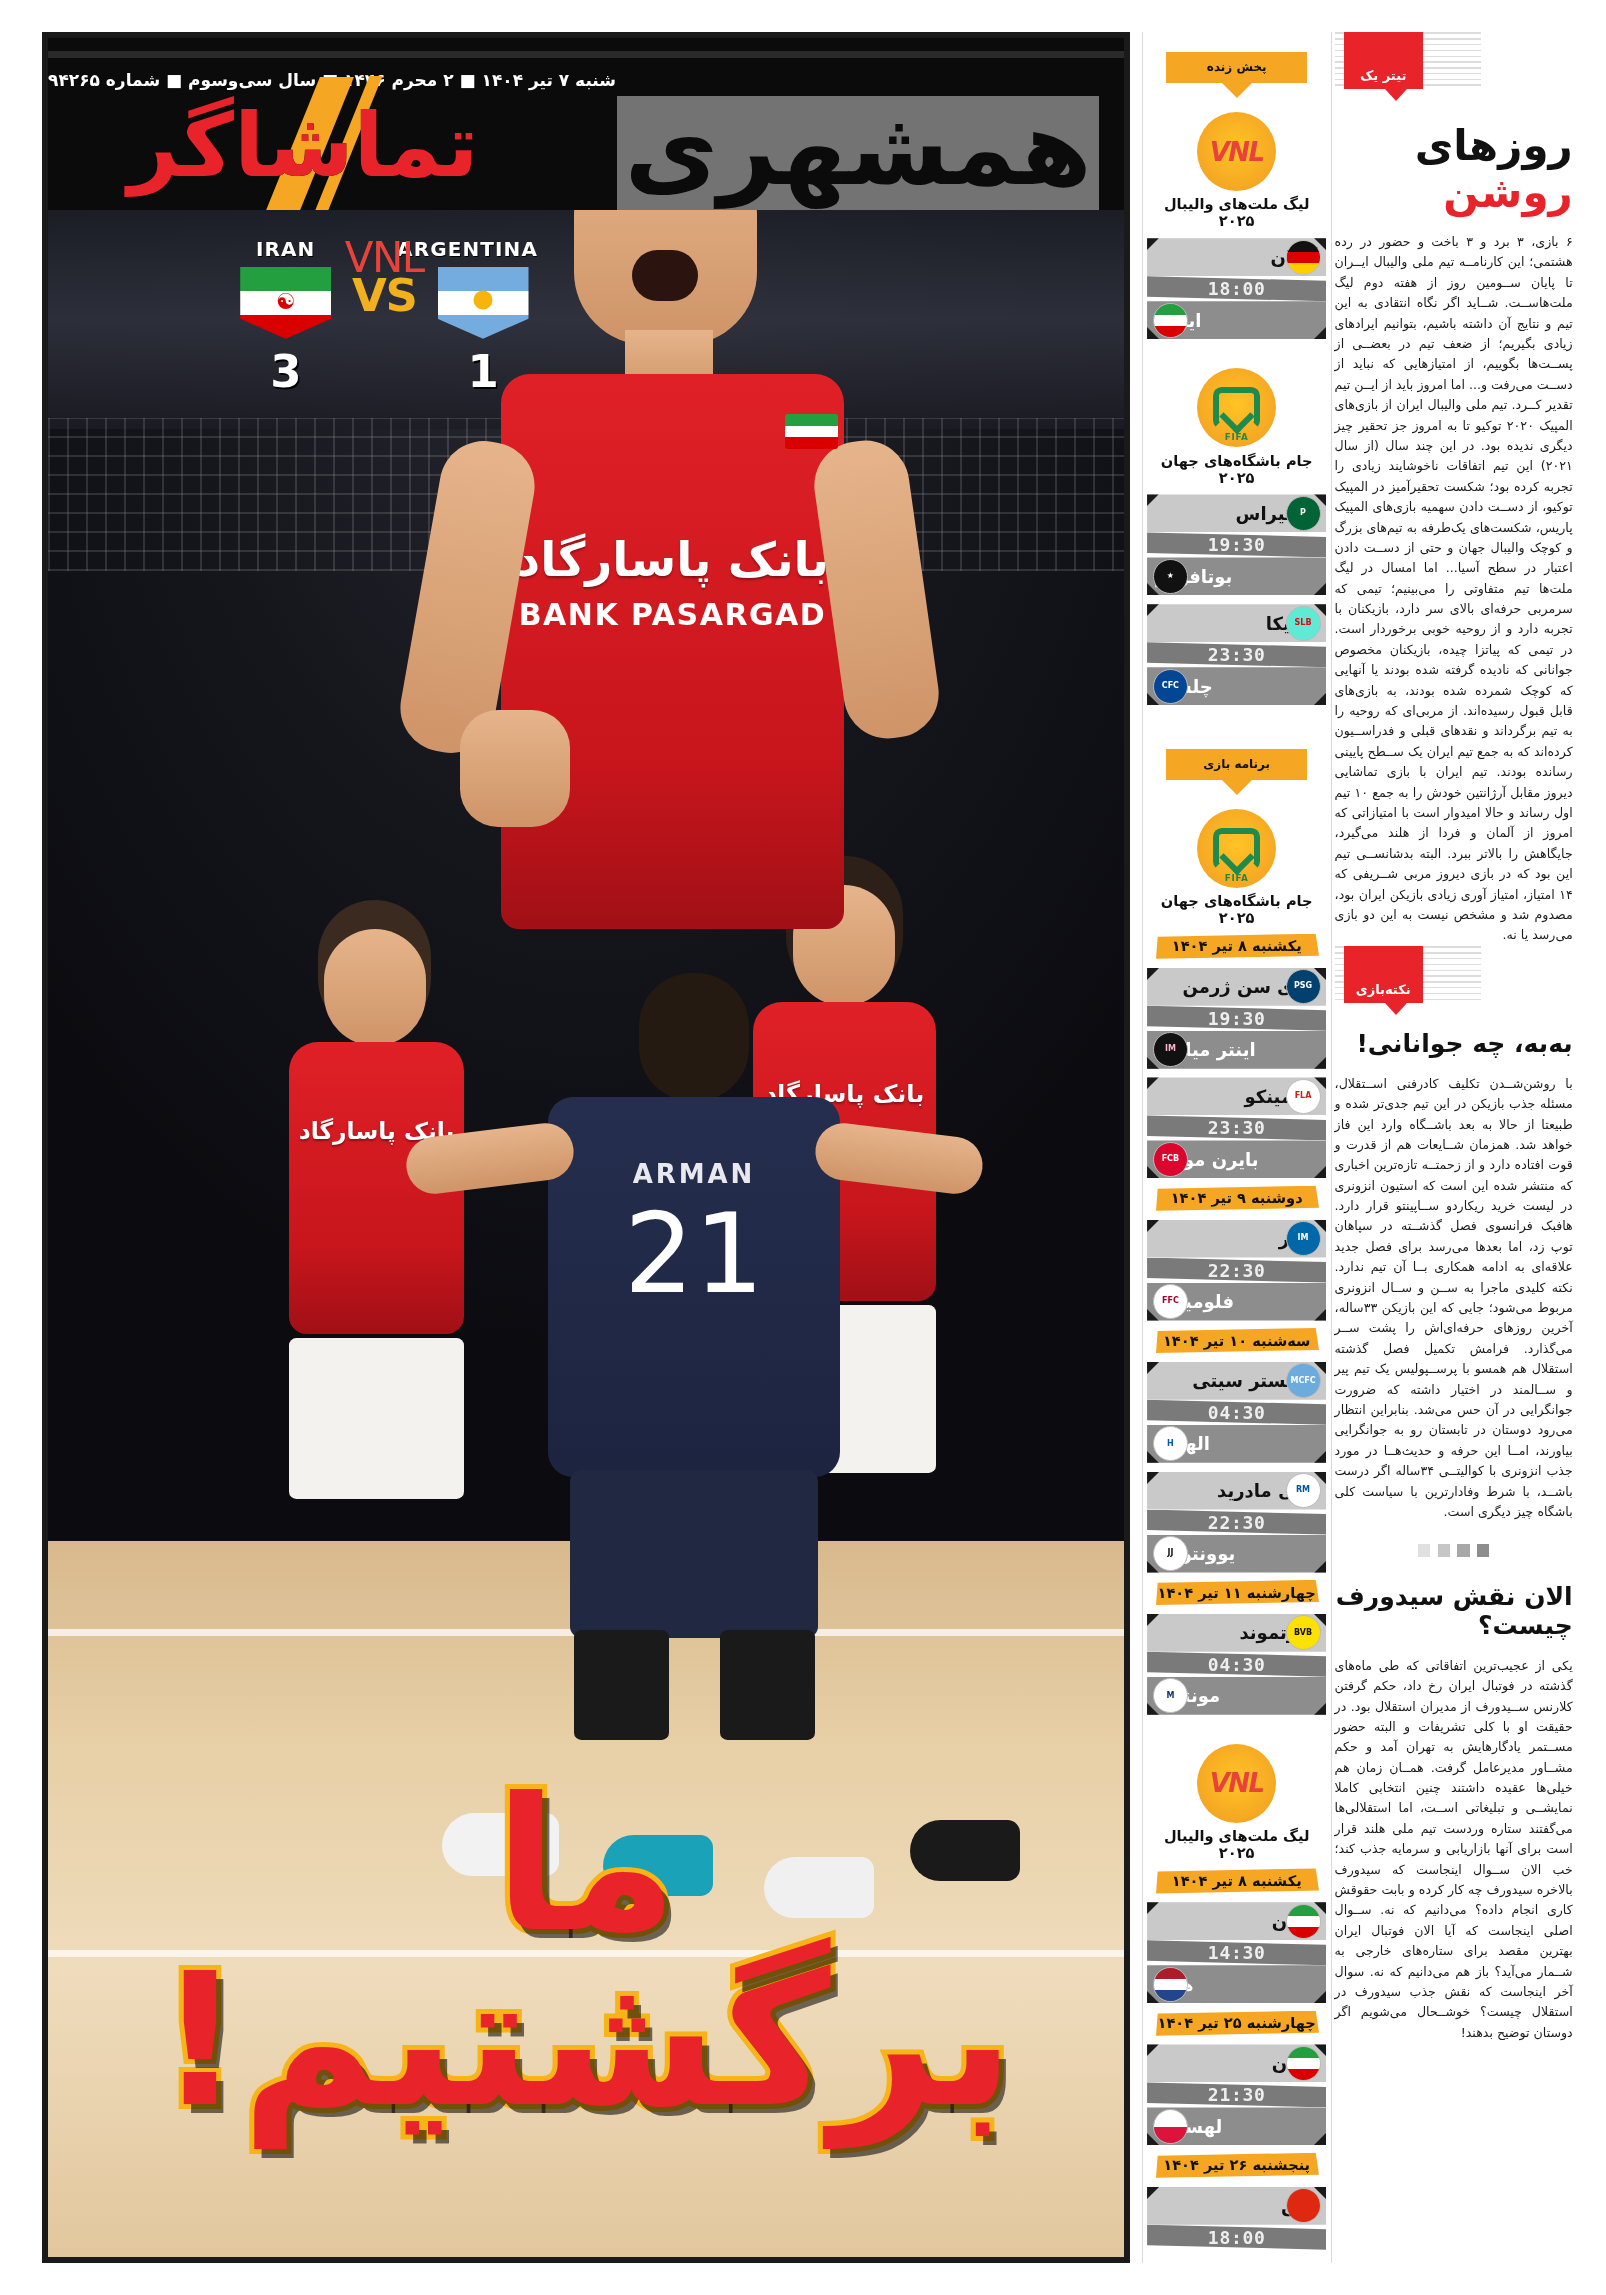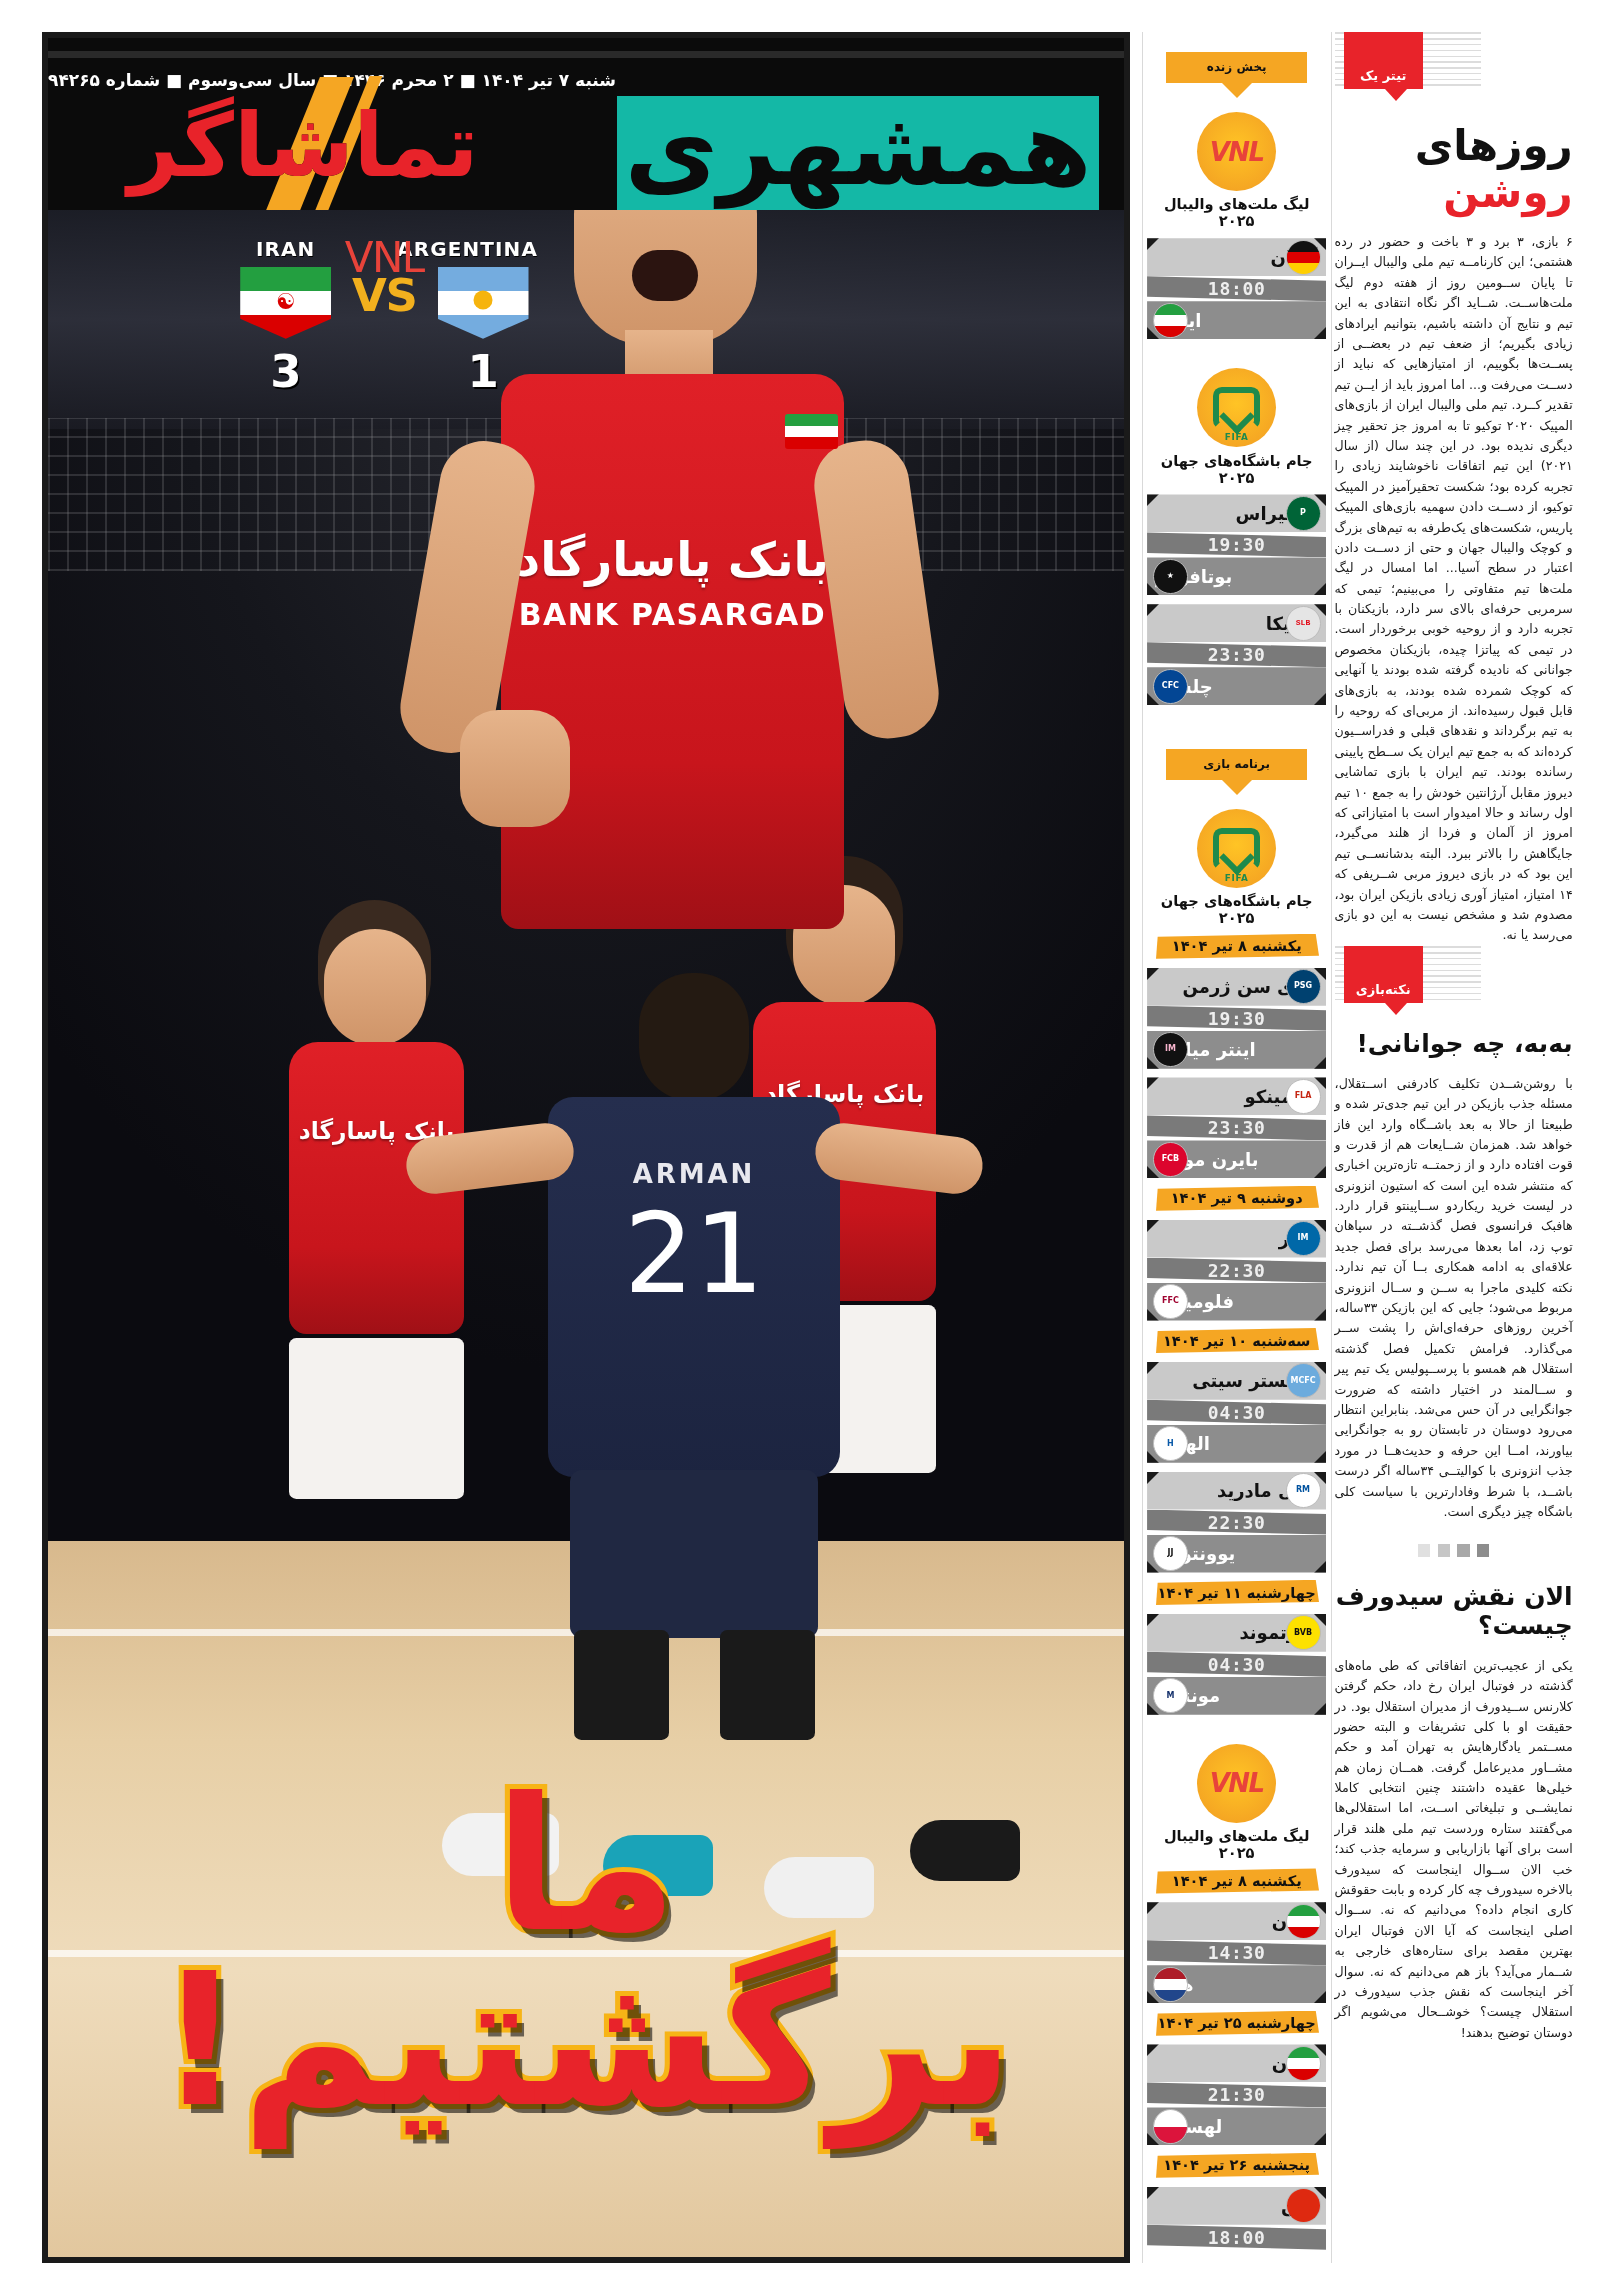--- a/index.html
+++ b/index.html
@@ -79,21 +79,21 @@
   .brand-row {
     position: absolute; top: 54px; left: 0; right: 0; height: 110px;
     display: flex; flex-direction: row; align-items: stretch;
     justify-content: flex-start;
   }
   .brand-hamshahri {
     position: absolute; right: 25px; top: 4.4px;
     font-size: 102px; font-weight: 900; line-height: 1;
     color: #0b0b0b;
     -webkit-text-stroke: 0;
-    background: #14b8a6;
+    background: #737373;
     padding: 1.5px 7.3px 10.2px 7.3px;
     letter-spacing: -2.9px;
     direction: rtl;
   }
   .brand-tamashagar {
     position: absolute; left: 80px; top: 10.2px;
     font-size: 88px; font-weight: 900; line-height: 1;
     color: #e8232a;
     letter-spacing: -2.2px;
     direction: rtl;
@@ -283,21 +283,21 @@
   .fl { width: 100%; height: 100%; }
   .fl-de { background: linear-gradient(180deg,#111 0 33%, #D00 33% 67%, #FFCE00 67% 100%); }
   .fl-ir { background: linear-gradient(180deg,#239f40 0 33%, #fff 33% 67%, #da0000 67% 100%); }
   .fl-nl { background: linear-gradient(180deg,#AE1C28 0 33%, #fff 33% 67%, #21468B 67% 100%); }
   .fl-pl { background: linear-gradient(180deg,#fff 0 50%, #DC143C 50% 100%); }
   .fl-cn { background: #DE2910; }
 
   .clb { font-size: 8px; font-weight: 900; text-align: center; line-height: 1.05; }
   .clb-pal { background:#006437; color:#fff; }
   .clb-bot { background:#111; color:#fff; }
-  .clb-ben { background:#e5e5e5; color:#E30613;font-family:Liberation Mono, monospace; }
+  .clb-ben { background:#5eead4; color:#E30613; }
   .clb-che { background:#034694; color:#fff; }
   .clb-psg { background:#004170; color:#fff; }
   .clb-mia { background:#111; color:#F7B5CD; }
   .clb-fla { background:#fff; color:#C52613; }
   .clb-bay { background:#DC052D; color:#fff; }
   .clb-int { background:#0068A8; color:#fff; }
   .clb-flu { background:#fff; color:#9F022F; }
   .clb-mci { background:#6CABDD; color:#fff; }
   .clb-hil { background:#fff; color:#0B5AA8; }
   .clb-rma { background:#fff; color:#00529F; }

